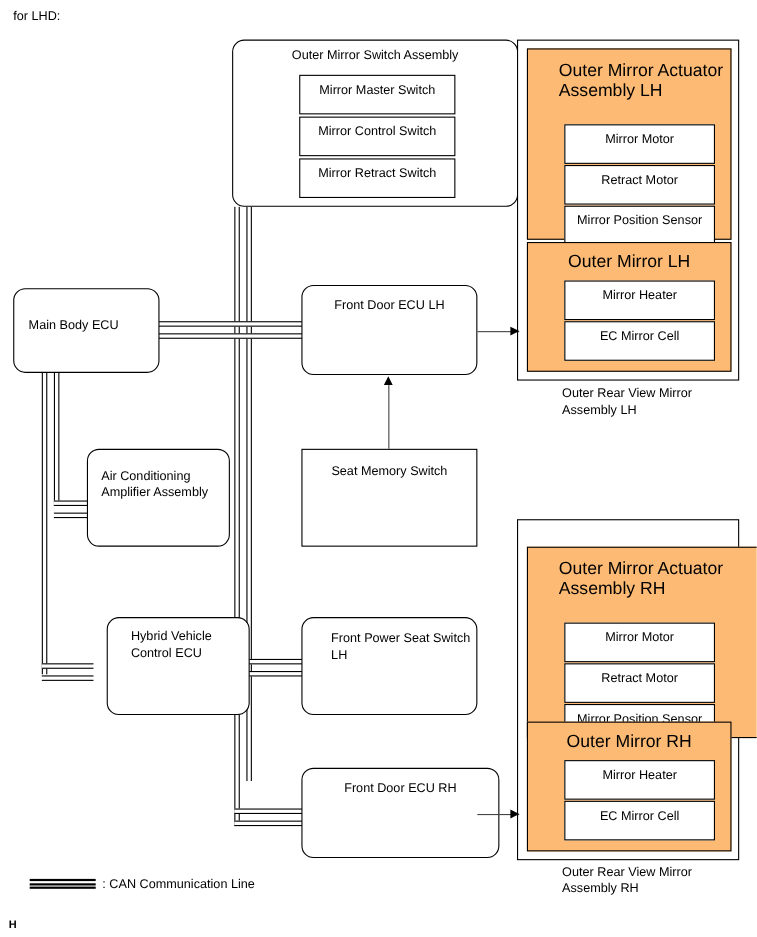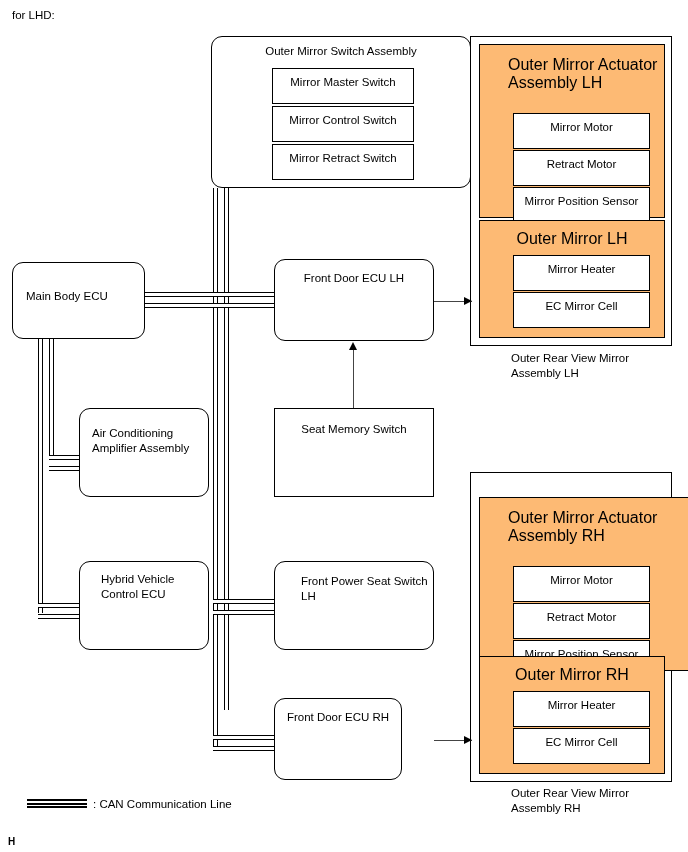--- a/index.html
+++ b/index.html
@@ -177,42 +177,42 @@
 
   <div class="box round" style="left:12px; top:262px; width:133px; height:77px;">
     <div class="bt left" style="top:26px; left:13px;">Main Body ECU</div>
   </div>
 
   <div class="box round" style="left:79px; top:408px; width:130px; height:89px;">
     <div class="bt left" style="top:17px; left:12px;">Air Conditioning
 Amplifier Assembly</div>
   </div>
 
-  <div class="box round" style="left:79px; top:561px; width:130px; height:89px;">
+  <div class="box round" style="left:97px; top:561px; width:130px; height:89px;">
     <div class="bt left" style="top:10px; left:21px;">Hybrid Vehicle
 Control ECU</div>
   </div>
 
   <div class="box round" style="left:274px; top:259px; width:160px; height:82px;">
     <div class="bt" style="top:11px;">Front Door ECU LH</div>
   </div>
 
   <div class="box sq" style="left:274px; top:408px; width:160px; height:89px;">
     <div class="bt" style="top:13px;">Seat Memory Switch</div>
   </div>
 
   <div class="sigline" style="left:353px; top:349px; width:1.4px; height:59px;"></div>
   <div class="arrowhead up" style="left:349px; top:342px;"></div>
 
   <div class="box round" style="left:274px; top:561px; width:160px; height:89px;">
     <div class="bt left" style="top:12px; left:26px;">Front Power Seat
 Switch LH</div>
   </div>
 
-  <div class="box round" style="left:274px; top:698px; width:128px; height:82px;">
+  <div class="box round" style="left:274px; top:698px; width:180px; height:82px;">
     <div class="bt" style="top:11px;">Front Door ECU RH</div>
   </div>
 
   <div class="grpouter" style="left:470px; top:36px; width:202px; height:310px;">
 
     <div class="grpinner" style="left:8px; top:7px; width:186px; height:174px;">
       <div class="bt left" style="position:absolute; top:11px; left:28px; text-align:left;">Outer Mirror Actuator
 Assembly LH</div>
       <div class="ibox" style="left:33px; top:68px; width:137px; height:36px;">
         <span>Mirror Motor</span>

